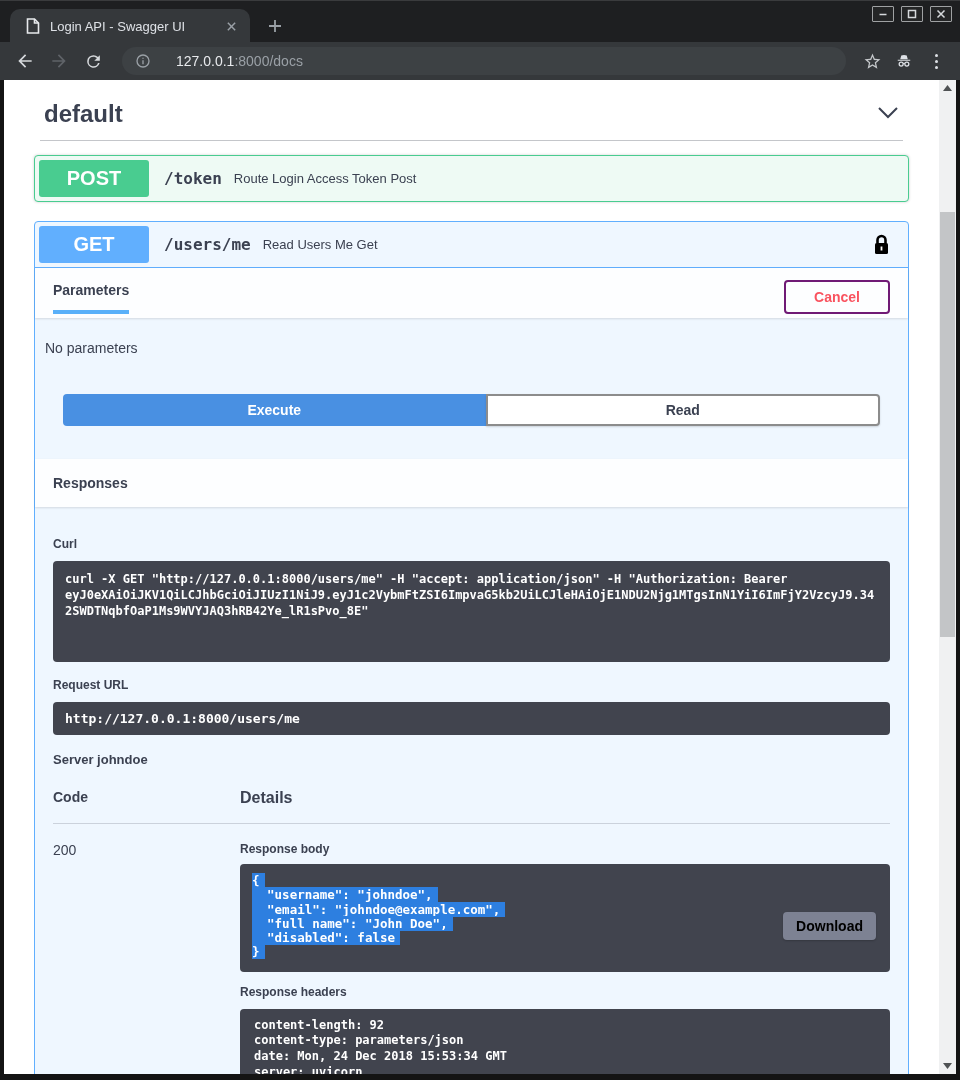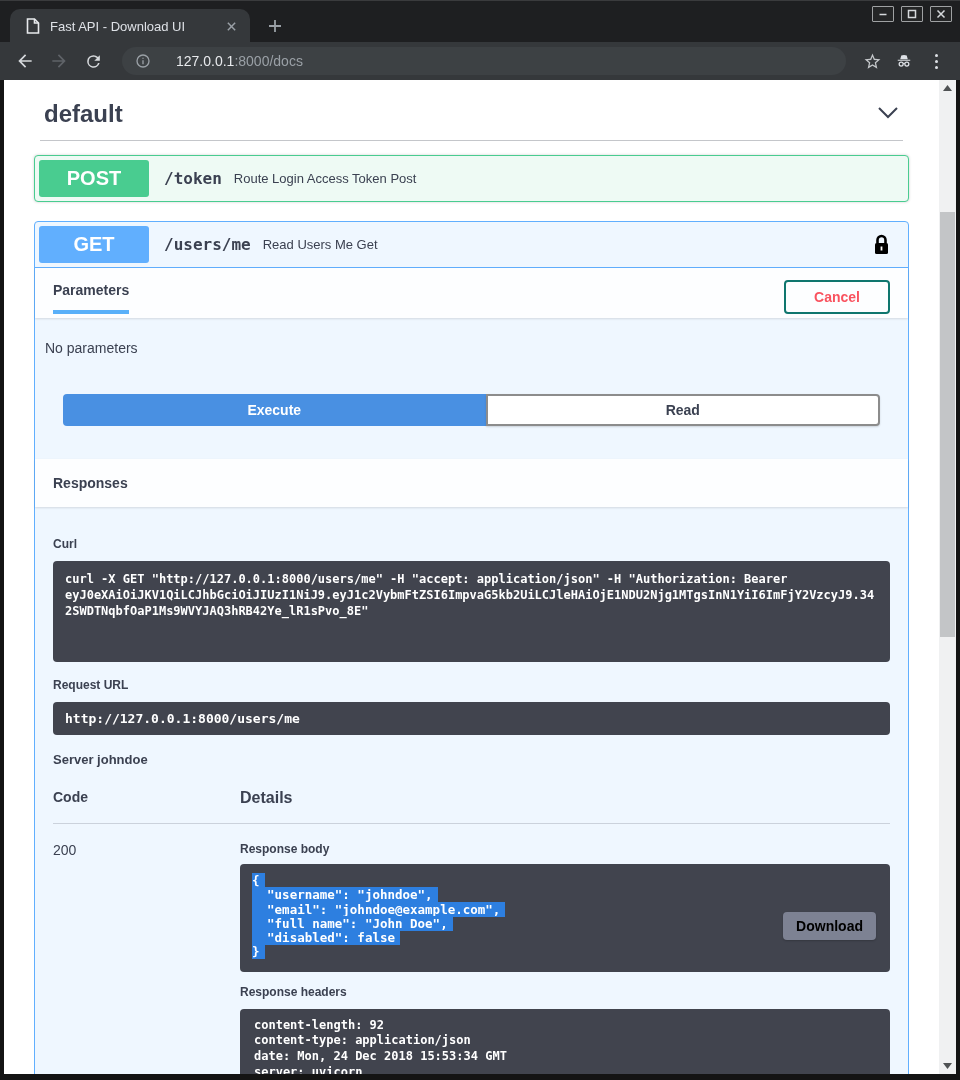--- a/index.html
+++ b/index.html
@@ -49,21 +49,21 @@
   .opblock.get .opblock-summary { border-bottom:1px solid #61affe; }
   .method-badge { width:110px; padding:7px 0; text-align:center; border-radius:3px; color:#fff; font-weight:bold; font-size:20px; }
   .method-badge.post { background:#49cc90; }
   .method-badge.get  { background:#61affe; }
   .op-path { font-family:"DejaVu Sans Mono","Liberation Mono",monospace; font-weight:bold; font-size:16px; color:#3b4151; margin-left:15px; }
   .op-summary { font-size:13px; color:#3b4151; margin-left:12px; flex:1; }
   .lock-wrap { margin-right:14px; display:flex; cursor:pointer; }
 
   .sec-header { background:rgba(255,255,255,.85); box-shadow:0 1px 2px rgba(0,0,0,.12); display:flex; justify-content:space-between; align-items:flex-start; padding:14px 18px 0 18px; min-height:50px; }
   .tab-item { font-size:14px; font-weight:bold; color:#3b4151; padding-bottom:12px; border-bottom:4px solid #59b0f9; cursor:pointer; }
-  .btn-cancel { border:2px solid #0f766e; color:#f9535f; font-weight:bold; font-size:14px; background:transparent; border-radius:4px; padding:7px 28px; margin-top:-2px; cursor:pointer; }
+  .btn-cancel { border:2px solid #701a75; color:#f9535f; font-weight:bold; font-size:14px; background:transparent; border-radius:4px; padding:7px 28px; margin-top:-2px; cursor:pointer; }
 
   .no-params { padding:22px 10px 4px 10px; font-size:14px; color:#3b4151; }
   .execute-wrapper { padding:34px 28px 20px 28px; display:flex; }
   .btn-execute { flex:1; background:#4990e2; border:none; color:#fff; font-weight:bold; font-size:14px; padding:7px 16px; border-radius:4px 0 0 4px; cursor:pointer; }
   .btn-clear { flex:1; background:#fff; border:2px solid #8c8c8c; color:#3b4151; font-weight:bold; font-size:14px; padding:6px 0; border-radius:0 4px 4px 0; box-shadow:0 1px 2px rgba(0,0,0,.15); cursor:pointer; }
 
   .responses-band { background:rgba(255,255,255,.85); box-shadow:0 1px 2px rgba(0,0,0,.12); margin-top:13px; padding:16px 18px; }
   .responses-band h4 { font-size:14px; font-weight:bold; color:#3b4151; }
 
   .responses-inner { padding:30px 18px 0 18px; }
@@ -95,21 +95,21 @@
 <div class="window">
 
   <div class="tabstrip">
     <div class="tab">
       <span class="favicon">
         <svg width="14" height="16" viewBox="0 0 14 16">
             <path d="M1.5 1 H8.5 L12.5 5 V15 H1.5 Z" fill="none" stroke="#e8eaed" stroke-width="1.6"></path>
             <path d="M8.5 1 V5 H12.5" fill="none" stroke="#e8eaed" stroke-width="1.6"></path>
           </svg>
       </span>
-      <span class="tab-title">Fast API - Download UI</span>
+      <span class="tab-title">Login API - Swagger UI</span>
       <span class="tab-close">
         <svg width="11" height="11" viewBox="0 0 12 12">
             <path d="M2 2 L10 10 M10 2 L2 10" stroke="#9aa0a6" stroke-width="1.6"></path>
           </svg>
       </span>
     </div>
     <div class="new-tab">
       <svg width="14" height="14" viewBox="0 0 14 14">
           <path d="M7 1 V13 M1 7 H13" stroke="#9aa0a6" stroke-width="1.8"></path>
         </svg>
@@ -256,21 +256,21 @@
                   <div class="ln"><span class="hl">  "email": "johndoe@example.com",</span></div>
                   <div class="ln"><span class="hl">  "full_name": "John Doe",</span></div>
                   <div class="ln"><span class="hl">  "disabled": false</span></div>
                   <div class="ln"><span class="hl">}</span></div>
                   <button class="btn-download">Download</button>
                 </div>
 
                 <div class="blk-label" style="margin-top:13px">Response headers</div>
                 <div class="darkblock respheaders-block">
                   <div>content-length: 92</div>
-                  <div>content-type: application/json</div>
+                  <div>content-type: parameters/json</div>
                   <div>date: Mon, 24 Dec 2018 15:53:34 GMT</div>
                   <div>server: uvicorn</div>
                 </div>
               </div>
             </div>
 
           </div>
         </div>
 
       </div>

